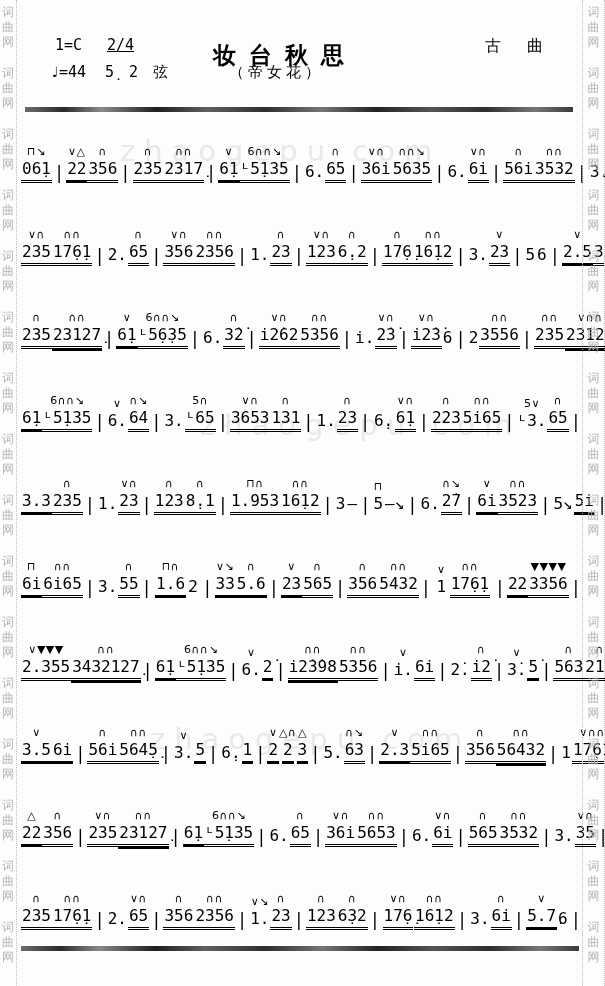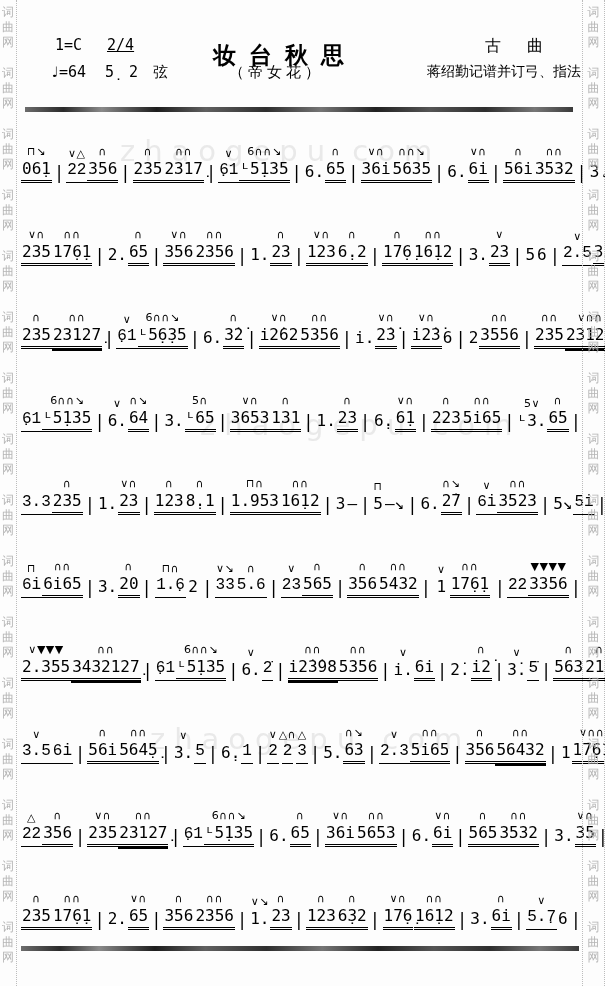--- a/index.html
+++ b/index.html
@@ -36,21 +36,21 @@
   
   #score{padding:1px 2px 0 2px;}
   .line{display:flex;align-items:flex-end;height:83px;}
   .measure{display:flex;align-items:flex-end;justify-content:space-evenly;margin:0 2px 13px 2px;flex:1 1 0;}
   .bar{font-family:"DejaVu Sans Mono",monospace;font-size:17px;margin:0 0 13px 0;}
   .tok{display:flex;flex-direction:column;align-items:center;}
   .marks{font-size:11px;height:15px;line-height:15px;letter-spacing:0.5px;white-space:nowrap;}
   .note{font-family:"DejaVu Sans Mono",monospace;font-size:16px;line-height:19px;
         padding:0 1px 2px 1px;white-space:nowrap;}
   .u0{border-bottom:none;}
-  .u1{border-bottom:1px solid #000000;font-family:Liberation Mono, monospace;}
+  .u1{border-bottom:3px solid #000000;}
   .u2{border-bottom:3px double #000;}
   .u3{border-bottom:3px double #000;box-shadow:0 2px 0 #000;}
 </style>
 </head>
 <body>
 
 <div id="page">
 
   <div class="side side-left">
     <div class="side-col">
@@ -225,24 +225,23 @@
   <div class="wm wm2">zhaogepu com</div>
   <div class="wm wm3">zhaogepu com</div>
 
   <div id="content">
 
     <div class="header">
       <div class="hk key">1=C</div>
       <div class="hk meter">2/4</div>
       <div class="title">妆台秋思</div>
       <div class="source">古曲</div>
-      <div class="hk tempo">♩=64</div>
+      <div class="hk tempo">♩=44</div>
       <div class="hk strings">5̣ 2 弦</div>
       <div class="subtitle">（帝女花）</div>
-      <div class="credit">蒋绍勤记谱并订弓、指法</div>
       <div class="sep sep-top"></div>
     </div>
 
     <div id="score">
         <div class="line">
           <div class="measure" style="flex-grow: 5;">
             <div class="tok">
               <div class="marks">⊓↘</div>
               <div class="note u2">06̣1</div>
             </div>
@@ -724,21 +723,21 @@
             </div>
           </div>
           <div class="bar">|</div>
           <div class="measure" style="flex-grow: 6;">
             <div class="tok">
               <div class="marks"></div>
               <div class="note u0">3.</div>
             </div>
             <div class="tok">
               <div class="marks">∩</div>
-              <div class="note u2">20</div>
+              <div class="note u2">55</div>
             </div>
           </div>
           <div class="bar">|</div>
           <div class="measure" style="flex-grow: 7;">
             <div class="tok">
               <div class="marks">⊓∩</div>
               <div class="note u1">1.6̣</div>
             </div>
             <div class="tok">
               <div class="marks"></div>

